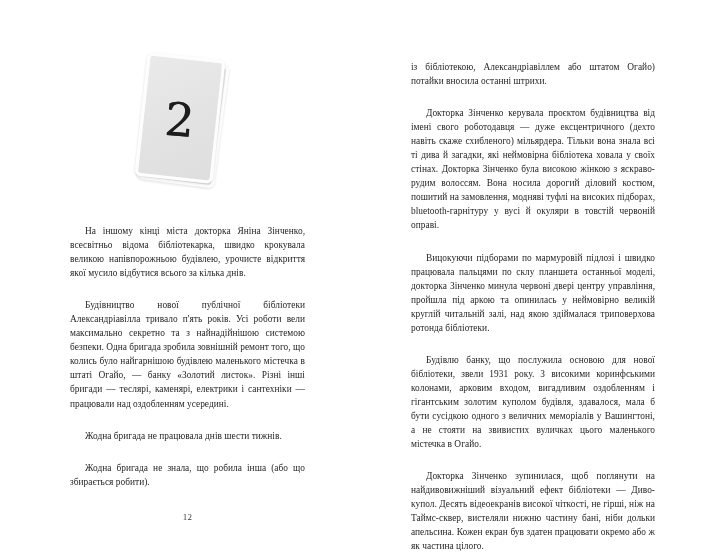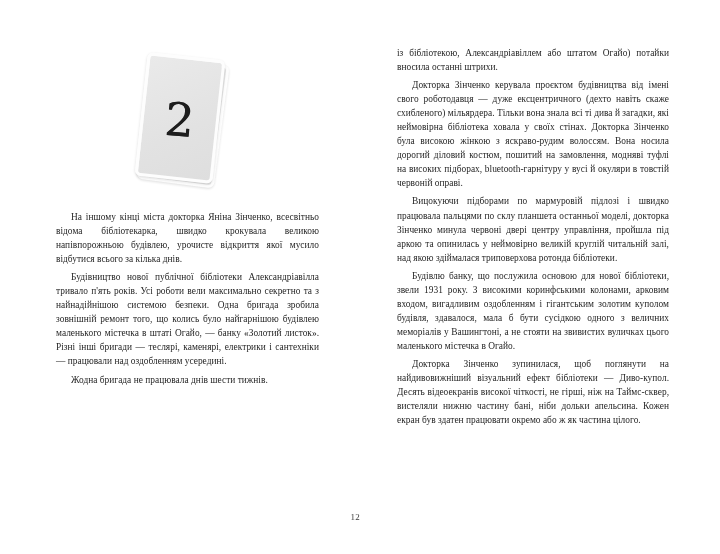--- a/index.html
+++ b/index.html
@@ -106,34 +106,34 @@
     top: 206px;
   }
 
   .page-right .textcol {
     left: 33px;
     right: 47px;
     top: 42px;
   }
 
   .textcol p {
-    margin: 4px;
+    margin: 18px;
     text-indent: 15px;
   }
 
   .textcol p.noindent {
     text-indent: 0;
   }
 
   .folio {
     position: absolute;
     bottom: 32px;
     left: 0;
     right: 0;
-    text-align: right;
+    text-align: center;
     font-size: 9px;
     color: #3a3a3a;
     letter-spacing: 0.3px;
   }
 
   .page-left .folio  { left: 15px; }
   .page-right .folio { left: -5px; }
 </style>
 </head>
 <body>
@@ -148,20 +148,21 @@
         <div class="card card-front">
           <span class="card-number">2</span>
         </div>
       </div>
     </div>
 
     <div class="textcol">
       <p>На іншому кінці міста докторка Яніна Зінченко, всесвітньо відома бібліотекарка, швидко крокувала великою напівпорожньою будівлею, урочисте відкриття якої мусило відбутися всього за кілька днів.</p>
       <p>Будівництво нової публічної бібліотеки Александріавілла тривало п'ять років. Усі роботи вели максимально секретно та з найнадійнішою системою безпеки. Одна бригада зробила зовнішній ремонт того, що колись було найгарнішою будівлею маленького містечка в штаті Огайо, — банку «Золотий листок». Різні інші бригади — теслярі, каменярі, електрики і сантехніки — працювали над оздобленням усередині.</p>
       <p>Жодна бригада не працювала днів шести тижнів.</p>
+      <p>Жодна бригада не знала, що робила інша (або що збирається робити).</p>
     </div>
 
     <div class="folio">12</div>
   </div>
 
   <div class="page page-right">
 
     <div class="textcol">
       <p class="noindent">із бібліотекою, Александріавіллем або штатом Огайо) потайки вносила останні штрихи.</p>
       <p>Докторка Зінченко керувала проєктом будівництва від імені свого роботодавця — дуже ексцентричного (дехто навіть скаже схибленого) мільярдера. Тільки вона знала всі ті дива й загадки, які неймовірна бібліотека ховала у своїх стінах. Докторка Зінченко була високою жінкою з яскраво-рудим волоссям. Вона носила дорогий діловий костюм, пошитий на замовлення, модняві туфлі на високих підборах, bluetooth-гарнітуру у вусі й окуляри в товстій червоній оправі.</p>

